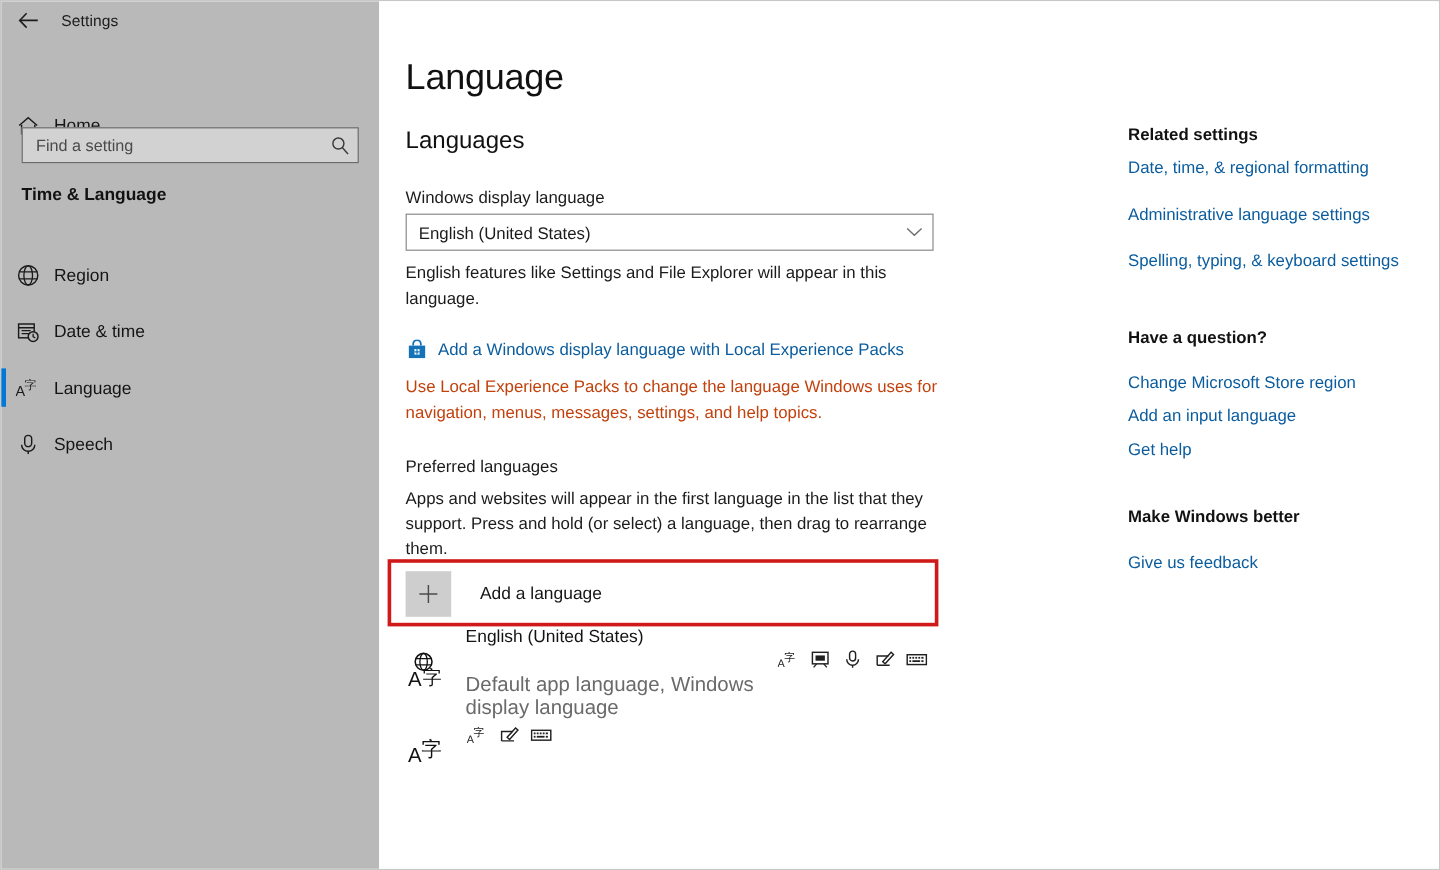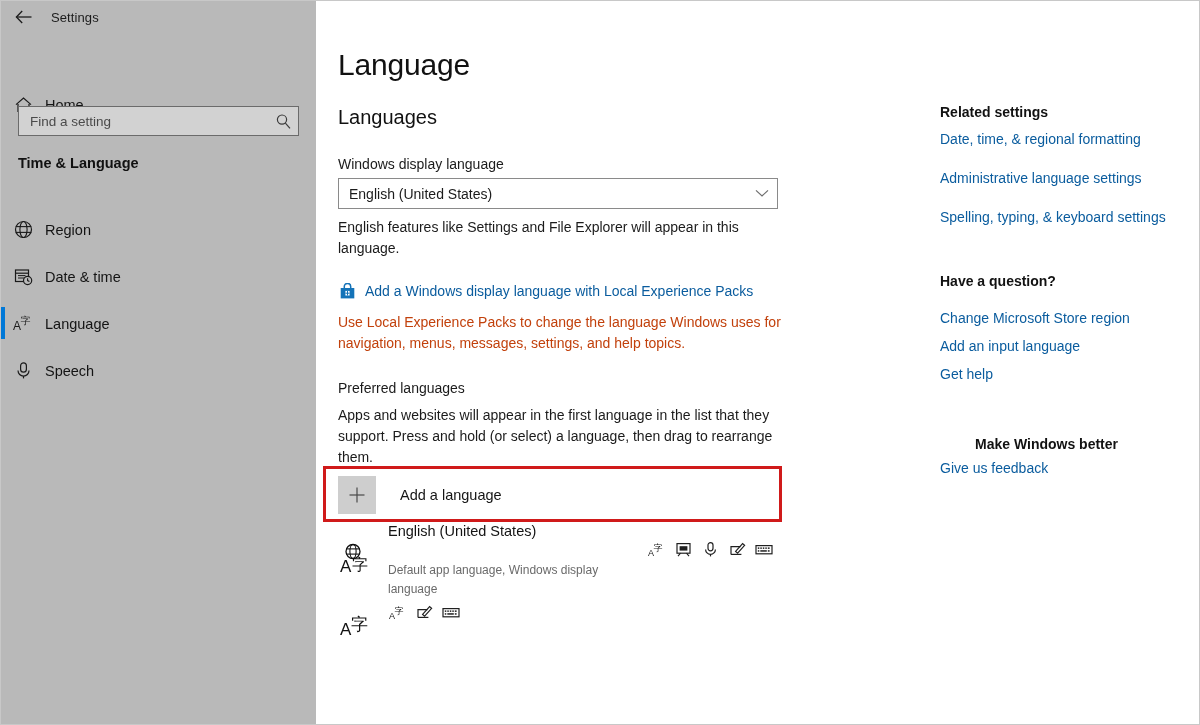--- a/index.html
+++ b/index.html
@@ -358,21 +358,21 @@
     display: flex;
     flex-direction: column;
     justify-content: center;
   }
   .lang-name {
     font-size: 14.5px;
     color: #131313;
     line-height: 19px;
   }
   .lang-sub {
-    font-size: 12px;
+    font-size: 17px;
     color: #6a6a6a;
     line-height: 19px;
     margin-top: 20px;
   }
   .lang-icons {
     display: flex;
     align-items: flex-start;
     align-self: flex-start;
     margin-top: 2px;
     gap: 9px;
@@ -673,19 +673,19 @@
       <div class="rp-heading" style="top:103px;">Related settings</div>
       <a class="rp-link" style="top:130px;" href="#">Date, time, &amp; regional formatting</a>
       <a class="rp-link" style="top:169px;" href="#">Administrative language settings</a>
       <a class="rp-link" style="top:208px;" href="#">Spelling, typing, &amp; keyboard settings</a>
 
       <div class="rp-heading" style="top:272px;">Have a question?</div>
       <a class="rp-link" style="top:309px;" href="#">Change Microsoft Store region</a>
       <a class="rp-link" style="top:337px;" href="#">Add an input language</a>
       <a class="rp-link" style="top:365px;" href="#">Get help</a>
 
-      <div class="rp-heading" style="top:435px;margin-left:35px;">Make Windows better</div>
+      <div class="rp-heading" style="top:421px;">Make Windows better</div>
       <a class="rp-link" style="top:459px;" href="#">Give us feedback</a>
 
     </div>
 
   </div>
 </div>
 
 </body></html>

